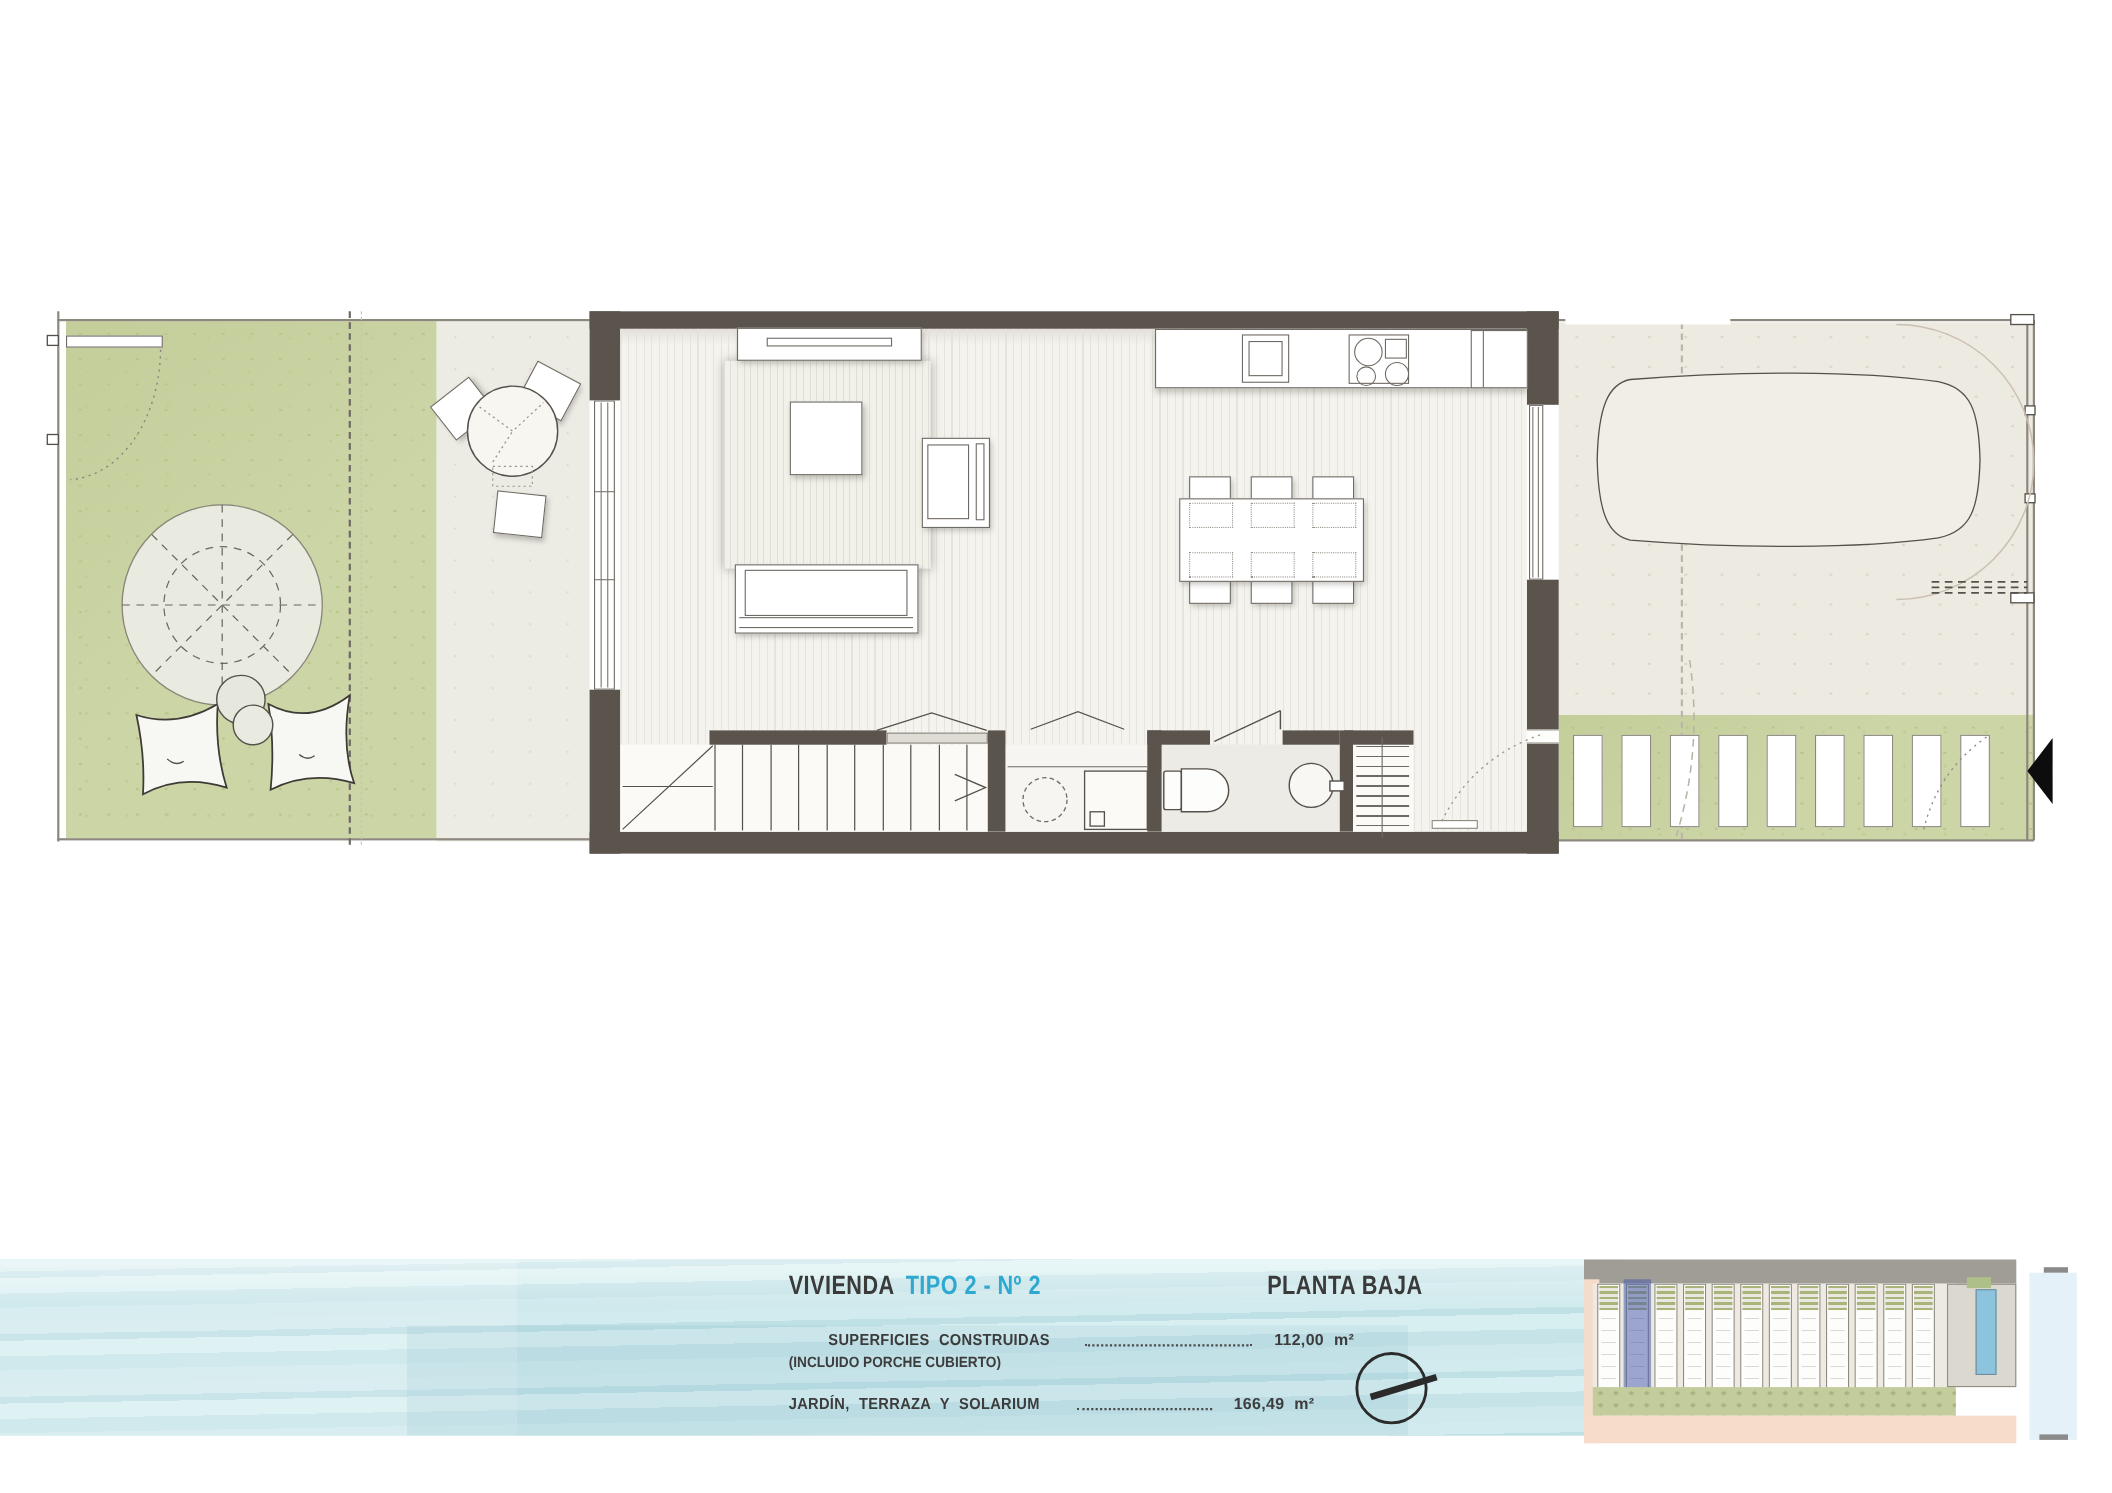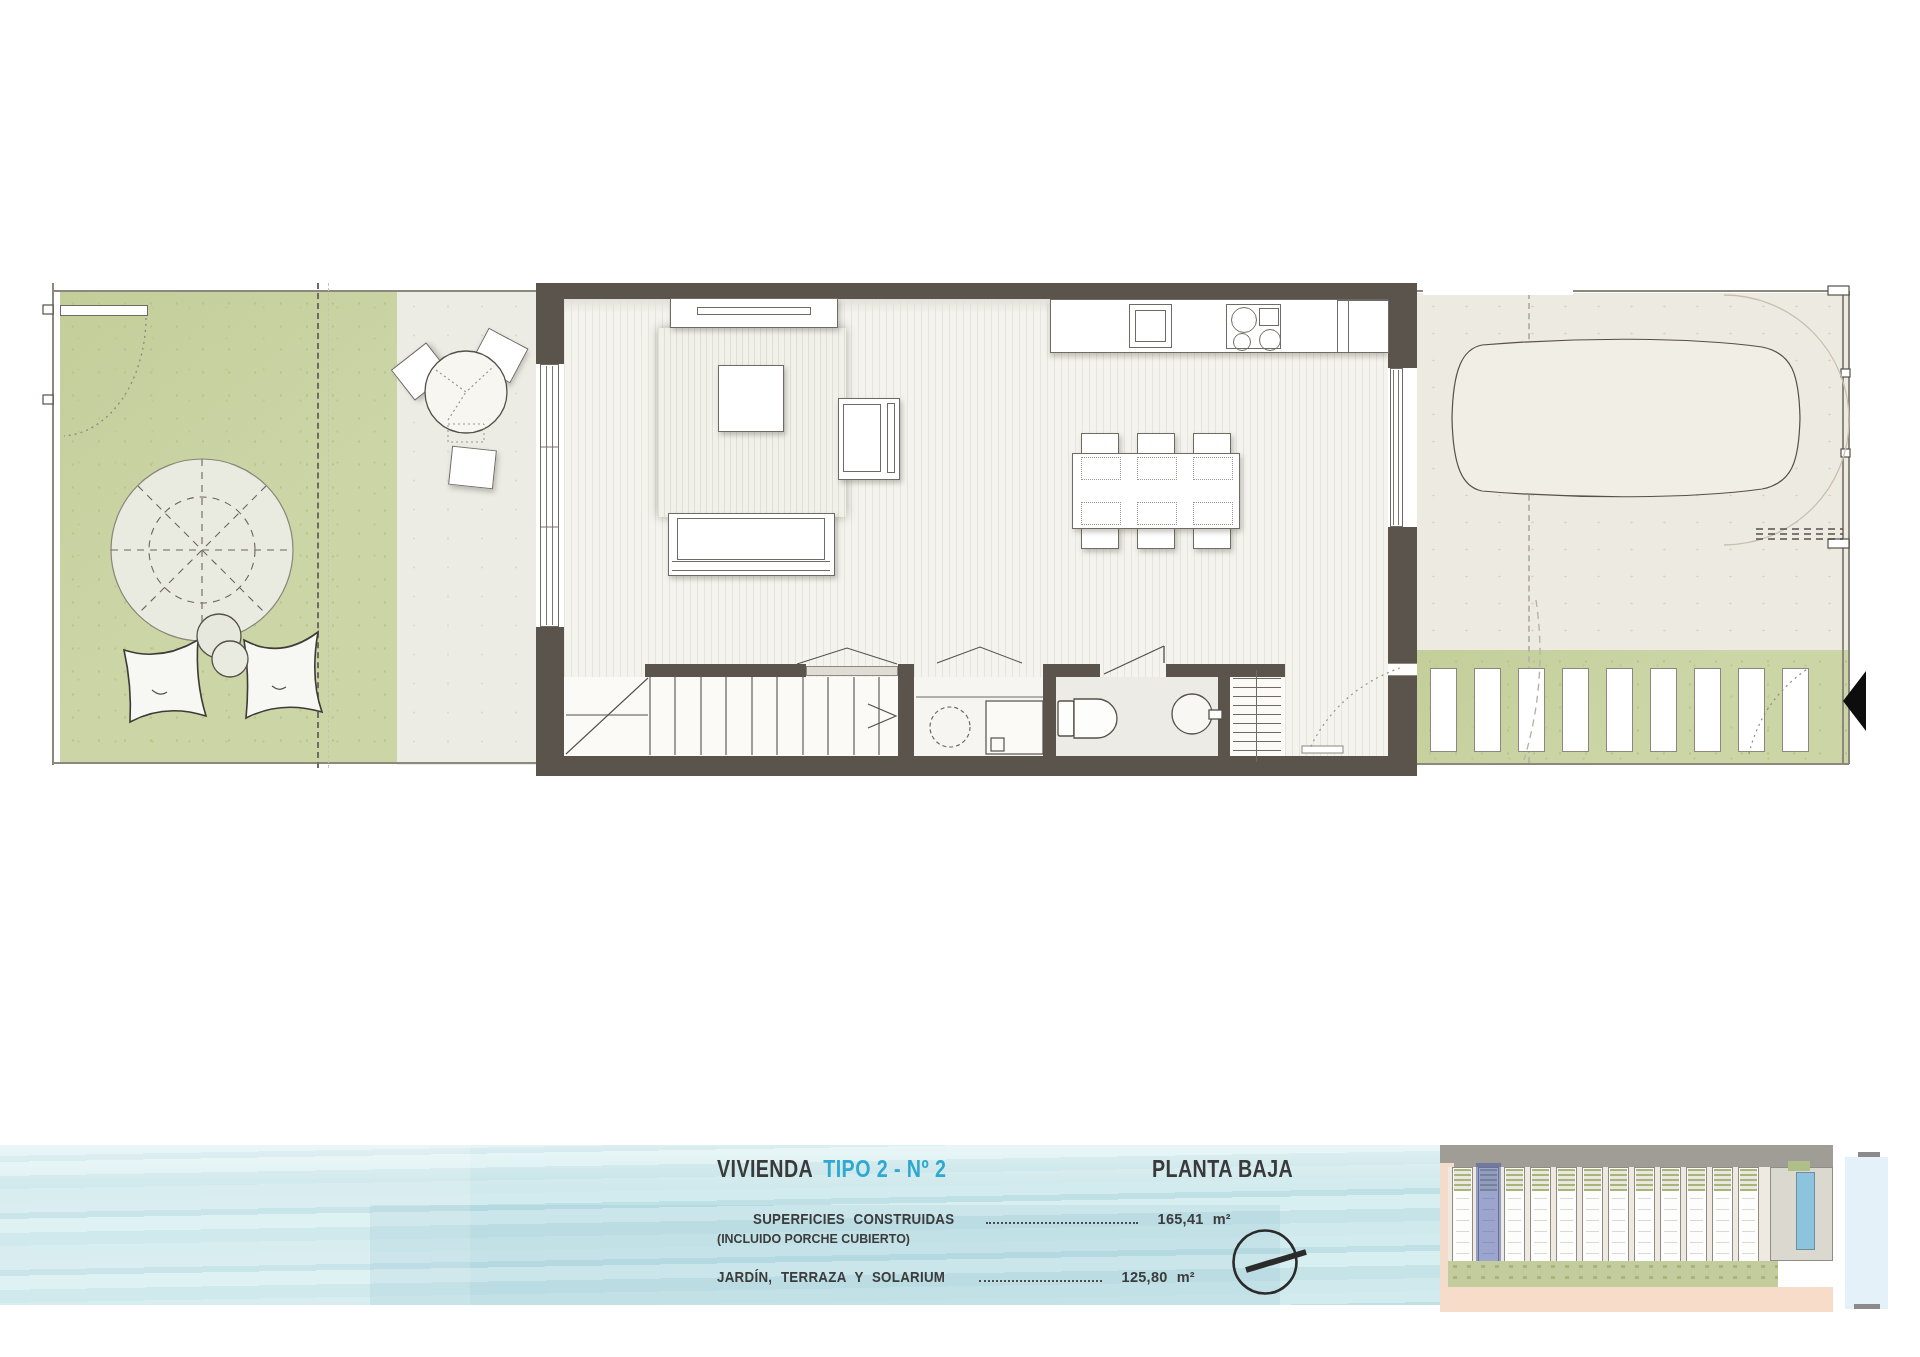--- a/index.html
+++ b/index.html
@@ -282,30 +282,30 @@
     <span>VIVIENDA</span>
     <span style="color:#2fa9d0;margin-left:6px;">TIPO 2 - Nº 2</span>
   </div>
   <div class="abs title" style="left:1152px;top:1155px;">
     <span>PLANTA BAJA</span>
   </div>
 
   <div class="abs rowline" style="left:717px;top:1211px;width:478px;margin-left:36px;">
     <span class="lbl">SUPERFICIES  CONSTRUIDAS</span>
     <span class="leader"></span>
-    <span class="val">165,41</span>
+    <span class="val">112,00</span>
     <span class="unit">m²</span>
   </div>
   <div class="abs sub" style="left:717px;top:1231px;">
     <span>(INCLUIDO PORCHE CUBIERTO)</span>
   </div>
   <div class="abs rowline" style="left:717px;top:1269px;width:478px;">
     <span class="lbl">JARDÍN,  TERRAZA  Y  SOLARIUM</span>
     <span class="leader"></span>
-    <span class="val">125,80</span>
+    <span class="val">166,49</span>
     <span class="unit">m²</span>
   </div>
 
   <svg class="abs" style="left:1225px;top:1222px;" width="90" height="90" viewBox="0 0 90 90">
     <circle cx="40" cy="40" r="31.5" fill="none" stroke="#2b2b2b" stroke-width="2.6"></circle>
     <line x1="21" y1="48" x2="81" y2="30" stroke="#2b2b2b" stroke-width="6"></line>
   </svg>
 
   <div class="abs" id="siteplan" style="left:1440px;top:1145px;width:448px;height:167px;">
     <div class="abs" style="left:0;top:0;width:393px;height:22px;background:#a09c96;"></div>

